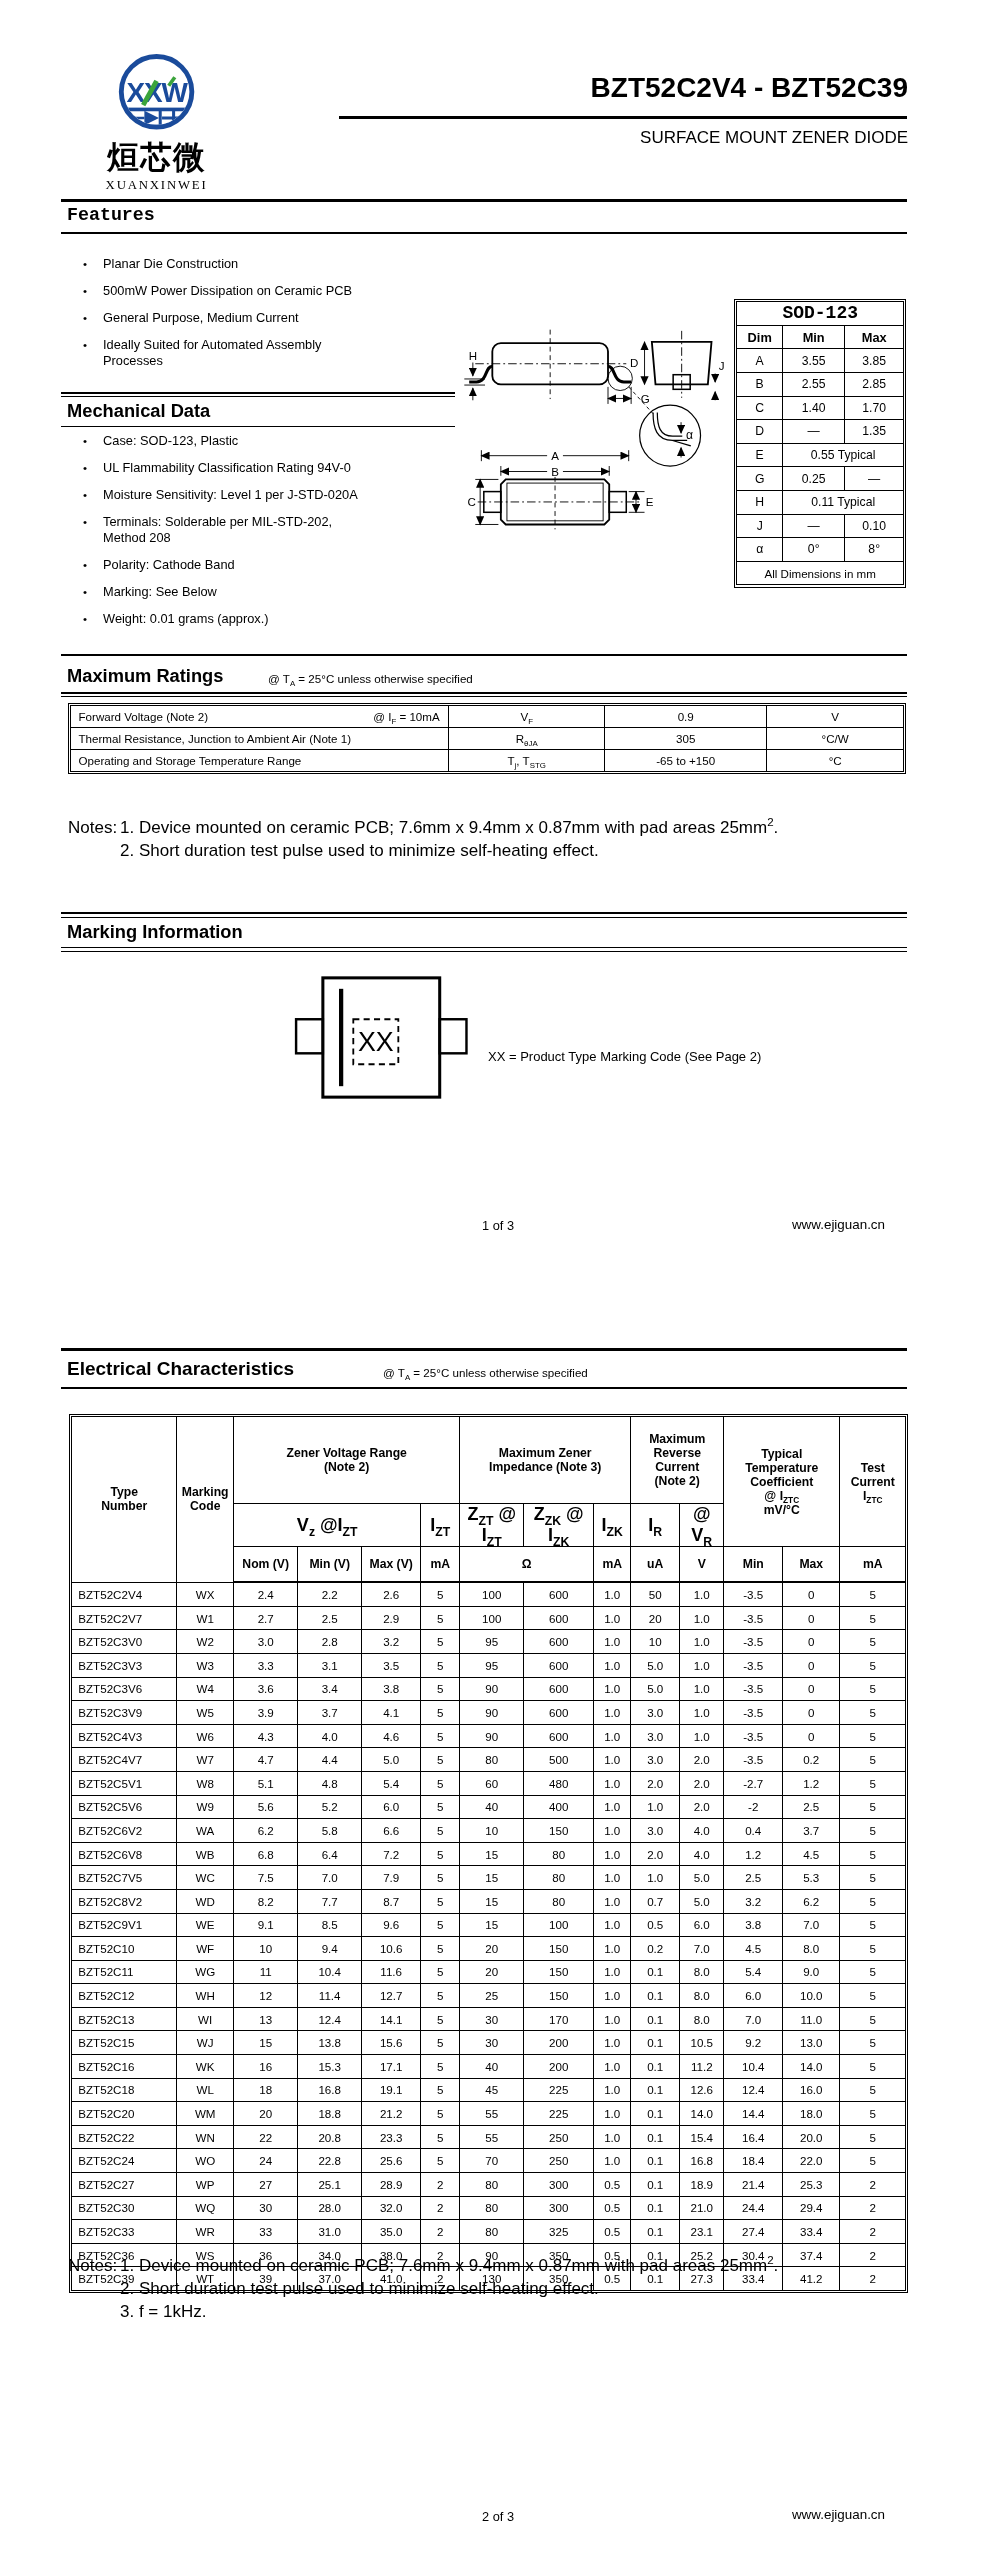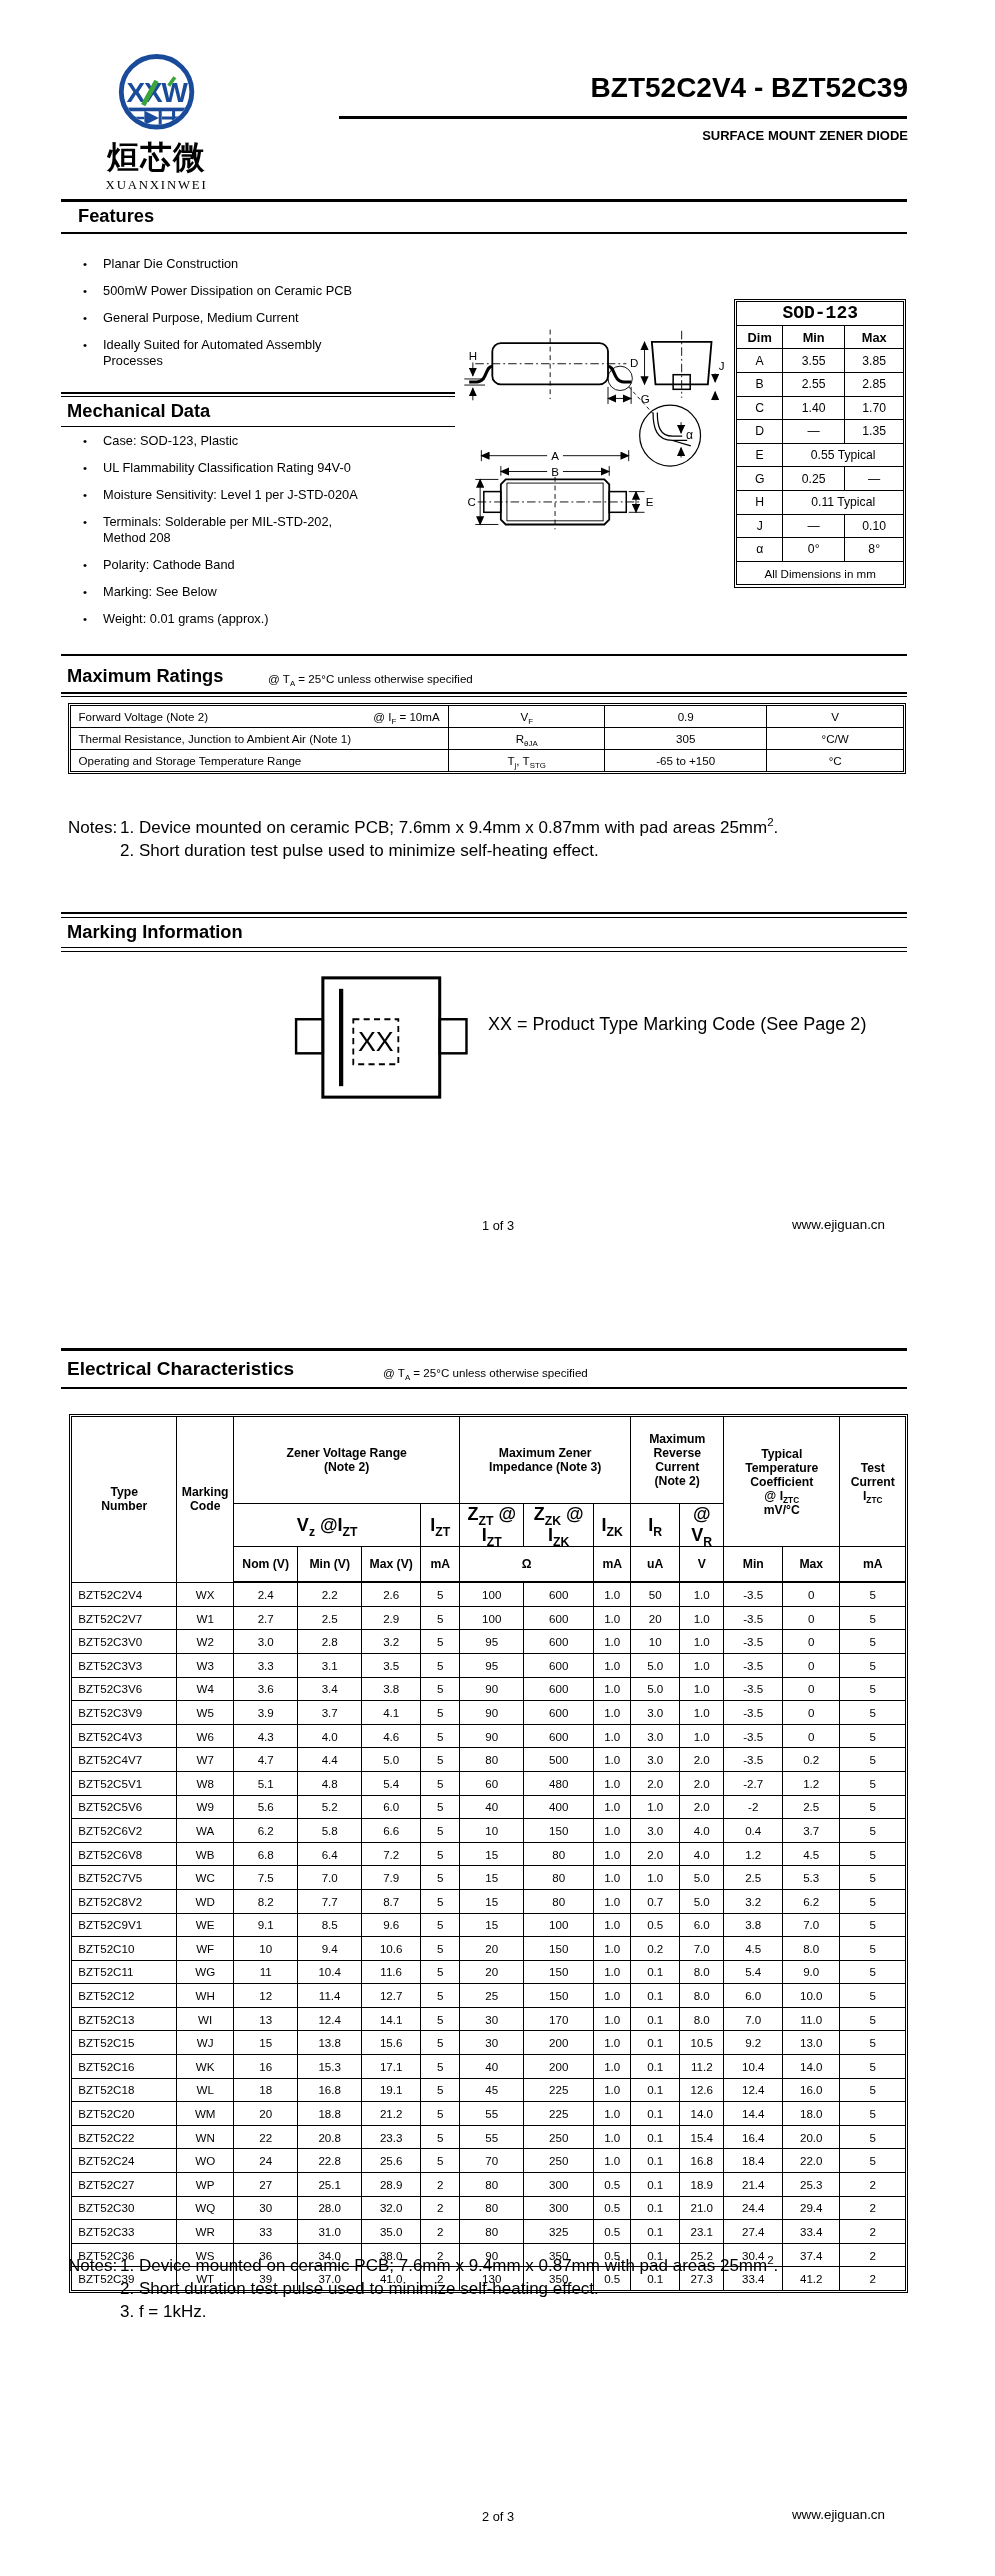--- a/index.html
+++ b/index.html
@@ -60,24 +60,24 @@
       <line x1="110" y1="103" x2="110" y2="127" stroke="#1a4b9b" stroke-width="5"></line>
       <line x1="113" y1="115" x2="146" y2="115" stroke="#1a4b9b" stroke-width="5"></line>
       <line x1="132" y1="101" x2="132" y2="129" stroke="#1a4b9b" stroke-width="5"></line>
     </g>
     <text x="104" y="198" text-anchor="middle" font-size="52" font-weight="bold" fill="#000" style="letter-spacing:2px">烜芯微</text>
     <text x="104" y="231" text-anchor="middle" font-size="21" fill="#000" font-family="Liberation Serif, serif" style="letter-spacing:3px">XUANXINWEI</text>
   </svg>
 
   <div class="abs right" style="left:305px;top:72px;width:603px;font-size:28px;font-weight:bold;">BZT52C2V4 - BZT52C39</div>
   <div class="rule" style="left:339px;top:116px;width:568px;height:3px;"></div>
-  <div class="abs right" style="left:305px;top:128px;width:603px;font-size:13px;font-weight:bold;">SURFACE MOUNT ZENER DIODE</div>
+  <div class="abs right" style="left:305px;top:128px;width:603px;font-size:17px;font-weight:normal;">SURFACE MOUNT ZENER DIODE</div>
 
   <div class="rule" style="left:61px;top:199px;width:846px;height:3px;"></div>
-  <div class="abs sechead" style="left:78px;top:205px;">Features</div>
+  <div class="abs sechead" style="left:67px;top:205px;font-family:Liberation Mono, monospace;">Features</div>
   <div class="rule" style="left:61px;top:232px;width:846px;height:1.8px;"></div>
 
   <ul class="blt abs" style="left:83px;top:256px;width:366px;">
 
   <li>
         <span class="b">•</span>
         <span>Planar Die Construction</span>
       </li>
       <li>
         <span class="b">•</span>
@@ -319,21 +319,21 @@
   <div class="rule" style="left:61px;top:951px;width:846px;height:1.2px;"></div>
 
   <svg class="abs" style="left:285px;top:973px;" width="195" height="129" viewBox="0 0 320 212" stroke="#000" fill="none">
     <rect x="62" y="8" width="192" height="196" stroke-width="5"></rect>
     <rect x="18" y="76" width="44" height="56" stroke-width="4"></rect>
     <rect x="254" y="76" width="44" height="56" stroke-width="4"></rect>
     <line x1="92" y1="26" x2="92" y2="186" stroke-width="7"></line>
     <rect x="112" y="76" width="74" height="74" stroke-width="3" stroke-dasharray="10 7"></rect>
     <text x="149" y="128" text-anchor="middle" font-size="44" fill="#000" stroke="none" font-family="Liberation Sans, sans-serif">XX</text>
   </svg>
-  <div class="abs" style="left:488px;top:1014px;font-size:18px;">XX = Product Type Marking Code (See Page 2)</div>
+  <div class="abs" style="left:488px;top:1049px;font-size:13px;">XX = Product Type Marking Code (See Page 2)</div>
 
   <div class="foot center" style="left:437px;top:1218px;width:122px;">1 of 3</div>
   <div class="foot right" style="left:750px;top:1217px;width:135px;font-size:13.4px;">www.ejiguan.cn</div>
 
   <div class="rule" style="left:61px;top:1348px;width:846px;height:3px;"></div>
   <div class="abs sechead" style="left:67px;top:1358px;font-size:19px;">Electrical Characteristics</div>
   <div class="abs cond" style="left:383px;top:1366px;">@ T<sub>A</sub> = 25°C unless otherwise specified</div>
   <div class="rule" style="left:61px;top:1387px;width:846px;height:2.4px;"></div>
 
   <div class="tblwrap" style="left:69px;top:1414px;width:835px;">

